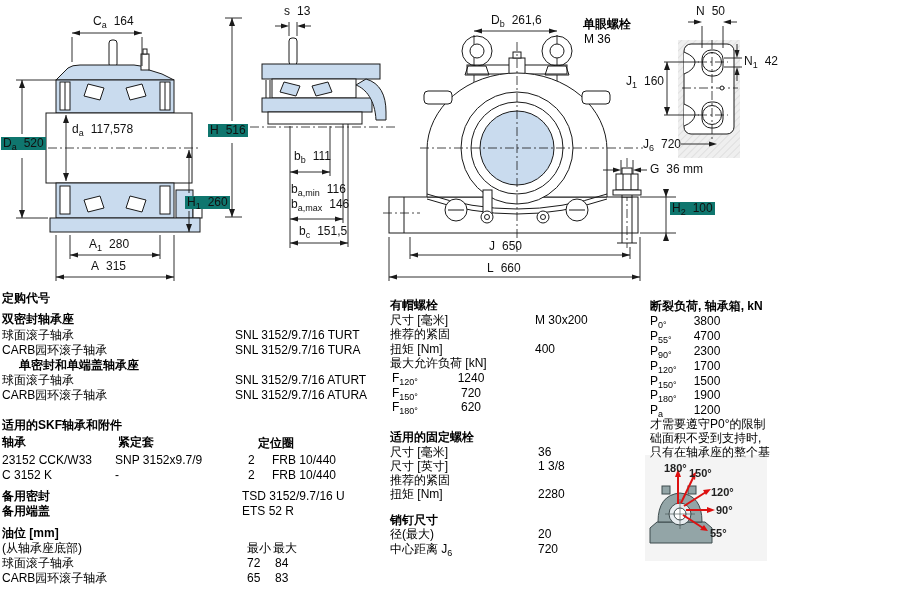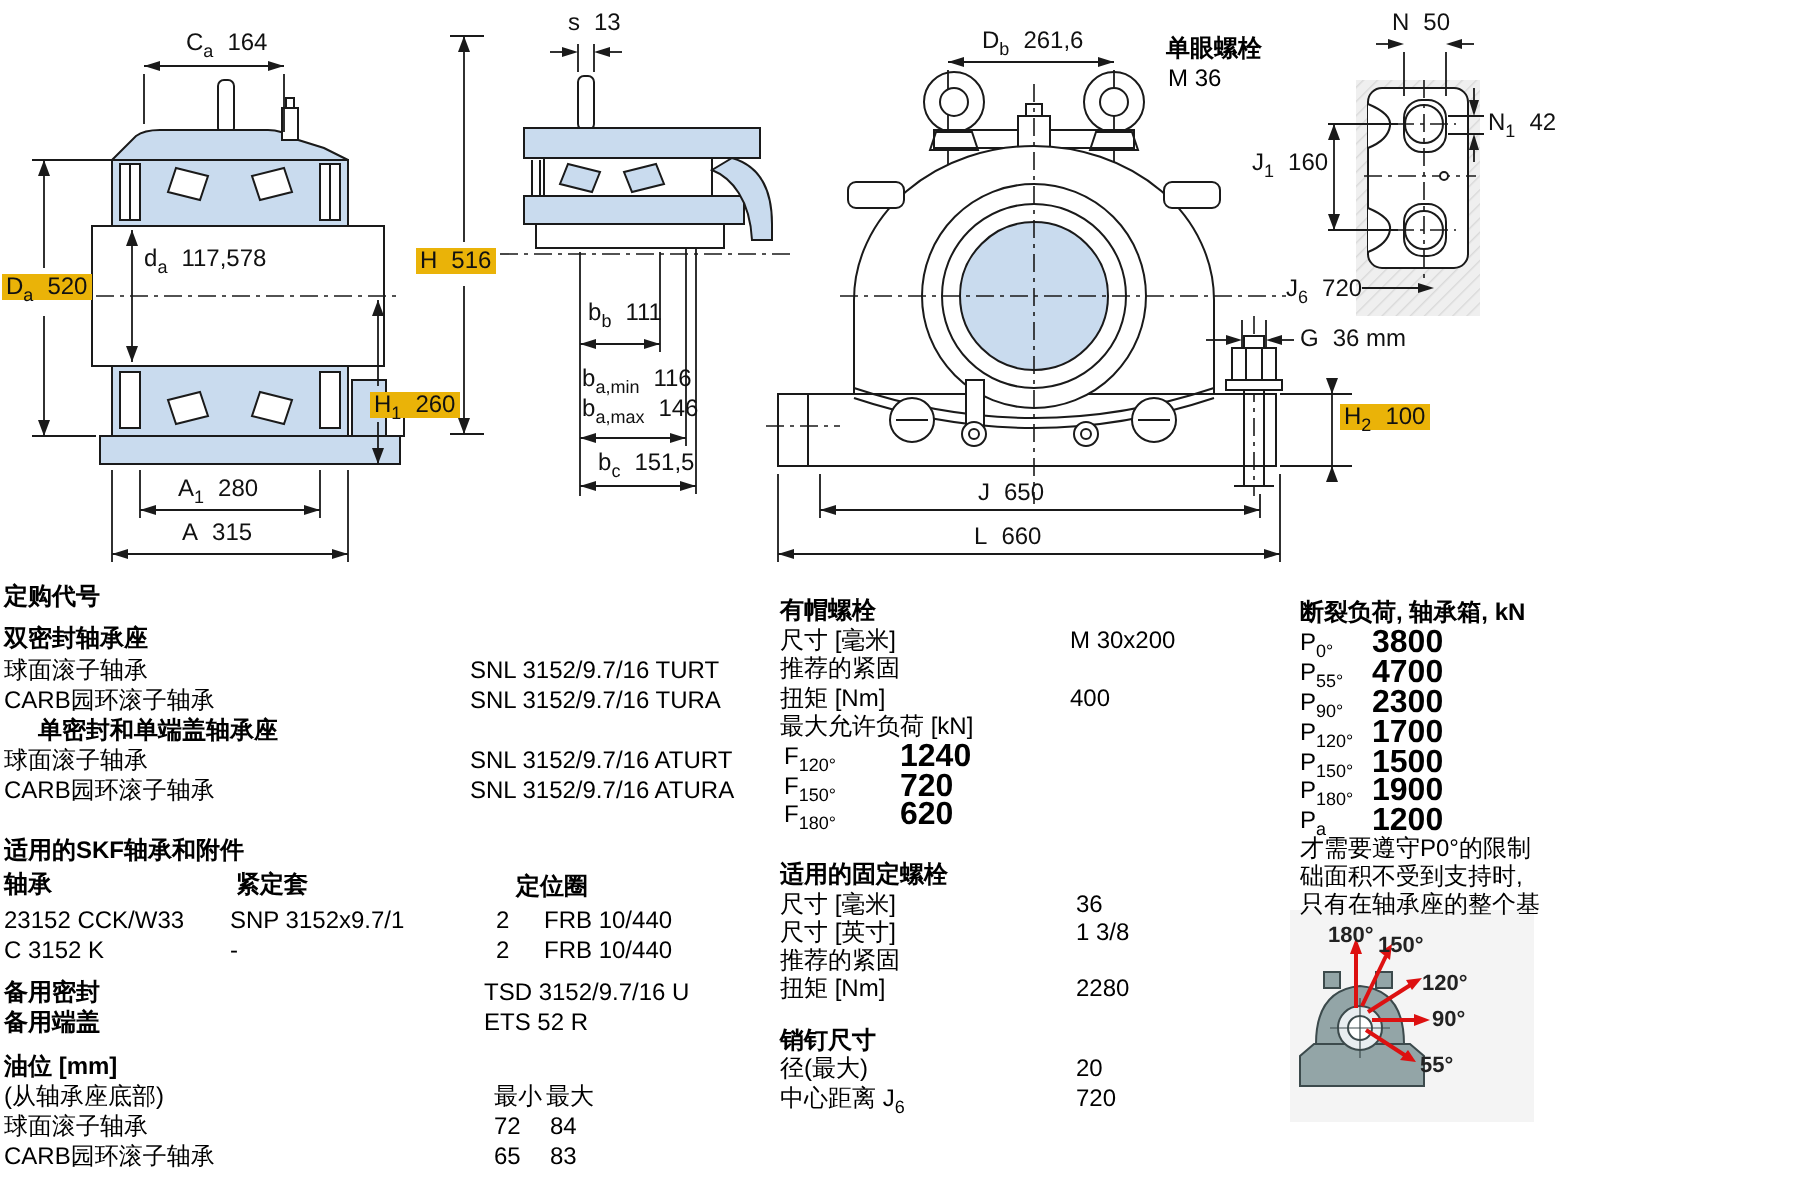--- a/index.html
+++ b/index.html
@@ -4,22 +4,22 @@
 <style>
   html,body{margin:0;padding:0;background:#fff;}
   .page{position:relative;width:900px;height:600px;background:#fff;overflow:hidden;
         font-family:"Liberation Sans","DejaVu Sans",sans-serif;color:#000;}
   svg{position:absolute;left:0;top:0;}
   .t{position:absolute;font-size:12px;line-height:13px;white-space:nowrap;}
   .b{font-weight:bold;}
   .dim{position:absolute;font-size:12px;line-height:13px;white-space:nowrap;color:#111;}
   .dim sub, .t sub{font-size:9px;line-height:0;}
   .dim .v{margin-left:7px;}
-  .wbg{background:#eab308;padding:0 2px;text-align:center;}
-  .vr{position:absolute;width:42px;text-align:left;font-size:16px;line-height:13px;white-space:nowrap;font-weight:bold;}
+  .wbg{background:#0f766e;padding:0 2px;text-align:center;}
+  .vr{position:absolute;width:42px;text-align:center;font-size:12px;line-height:13px;white-space:nowrap;}
   .ang{position:absolute;font-size:11px;font-weight:bold;color:#222;white-space:nowrap;}
 </style>
 </head>
 <body>
 
 <div class="page">
 
 <svg width="900" height="292" viewBox="0 0 900 292">
   <defs>
     <pattern id="hd" width="4" height="4" patternUnits="userSpaceOnUse" patternTransform="rotate(45)">
@@ -321,21 +321,21 @@
 <div class="t" style="left:2px;top:374px">球面滚子轴承</div>
 <div class="t" style="left:235px;top:374px">SNL 3152/9.7/16 ATURT</div>
 <div class="t" style="left:2px;top:389px">CARB园环滚子轴承</div>
 <div class="t" style="left:235px;top:389px">SNL 3152/9.7/16 ATURA</div>
 
 <div class="t b" style="left:2px;top:419px">适用的SKF轴承和附件</div>
 <div class="t b" style="left:2px;top:436px">轴承</div>
 <div class="t b" style="left:118px;top:436px">紧定套</div>
 <div class="t b" style="left:258px;top:437px">定位圈</div>
 <div class="t" style="left:2px;top:454px">23152 CCK/W33</div>
-<div class="t" style="left:115px;top:454px">SNP 3152x9.7/1</div>
+<div class="t" style="left:115px;top:454px">SNP 3152x9.7/9</div>
 <div class="t" style="left:248px;top:454px">2</div>
 <div class="t" style="left:272px;top:454px">FRB 10/440</div>
 <div class="t" style="left:2px;top:469px">C 3152 K</div>
 <div class="t" style="left:115px;top:469px">-</div>
 <div class="t" style="left:248px;top:469px">2</div>
 <div class="t" style="left:272px;top:469px">FRB 10/440</div>
 <div class="t b" style="left:2px;top:490px">备用密封</div>
 <div class="t" style="left:242px;top:490px">TSD 3152/9.7/16 U</div>
 <div class="t b" style="left:2px;top:505px">备用端盖</div>
 <div class="t" style="left:242px;top:505px">ETS 52 R</div>

